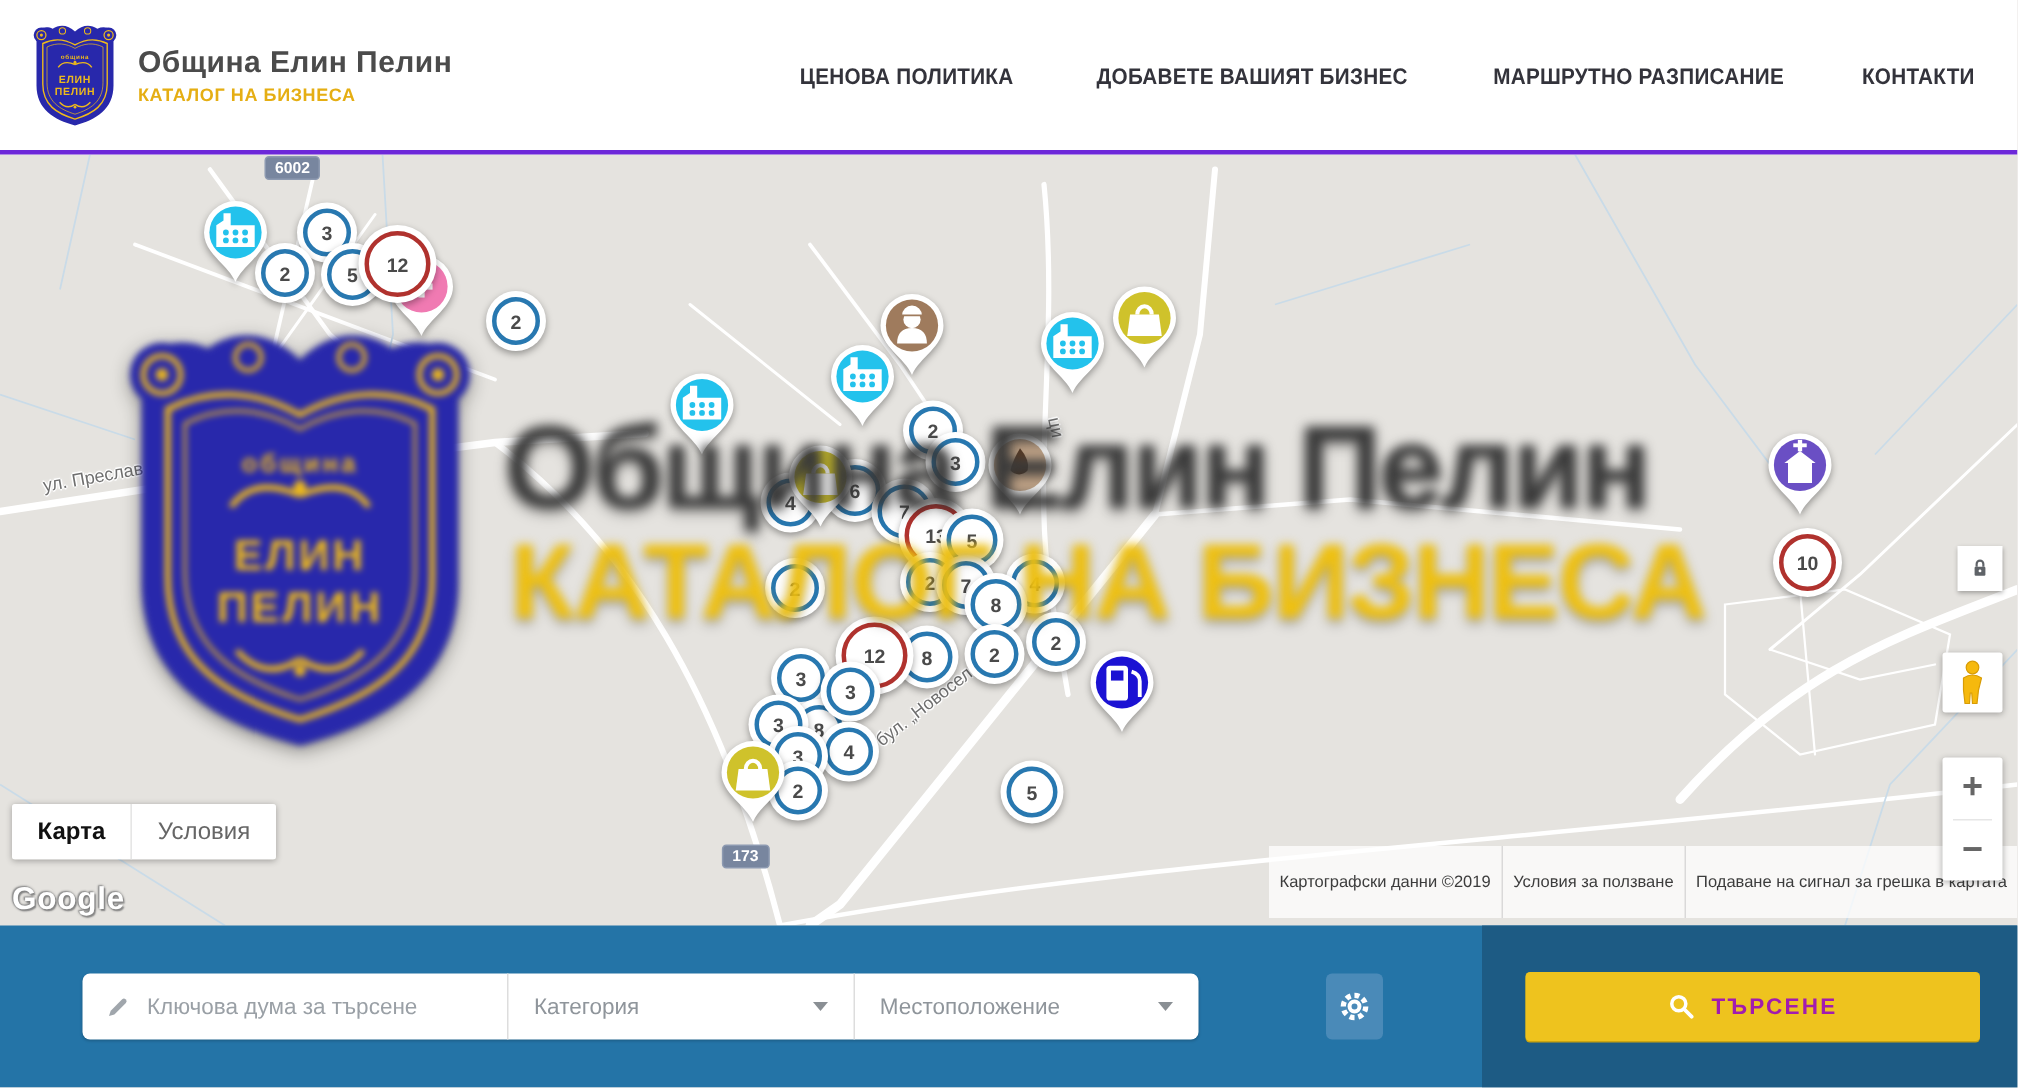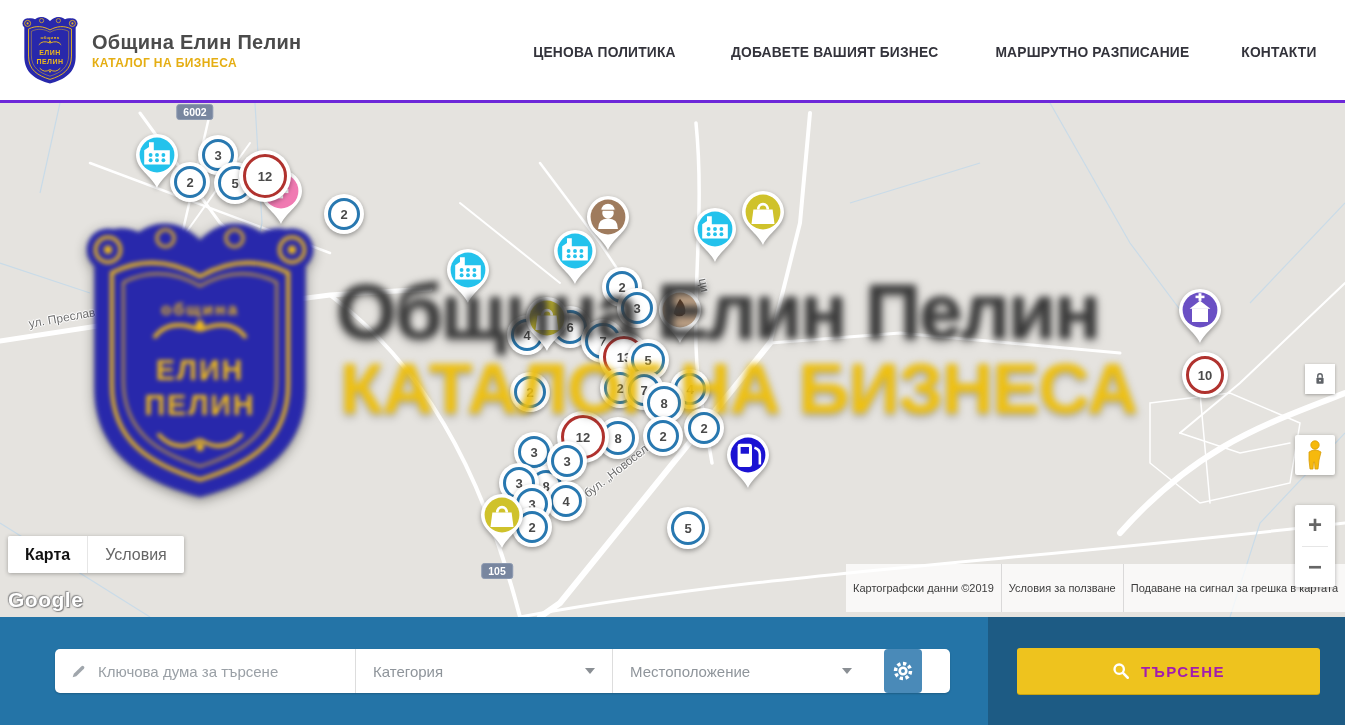--- a/index.html
+++ b/index.html
@@ -66,21 +66,21 @@
                  box-shadow:0 1px 4px rgba(0,0,0,.3); border:none; cursor:pointer; }
   .ctrl-zoom { position:absolute; right:10px; top:402px; width:40px; height:82px; background:#fff; z-index:40;
                border-radius:2px; box-shadow:0 1px 4px rgba(0,0,0,.3); display:flex; flex-direction:column; }
   .ctrl-zoom button { flex:1; border:none; background:none; font-size:24px; font-weight:700; color:#666;
                       cursor:pointer; font-family:"Liberation Sans",sans-serif; }
   .zoom-sep { height:1px; background:#e6e6e6; margin:0 7px; }
 
   
   .searchbar { position:absolute; top:617px; left:0; width:1345px; height:108px; background:#2474a7; z-index:90; }
   .search-right { position:absolute; right:0; top:0; width:357px; height:108px; background:#1d5b84; }
-  .search-group { position:absolute; left:55px; top:32px; width:895px; height:44px; background:#fff;
+  .search-group { position:absolute; left:55px; top:32px; width:744px; height:44px; background:#fff;
                   border-radius:5px; display:flex; align-items:stretch; box-shadow:0 1px 2px rgba(0,0,0,.2); }
   .f-key { width:301px; display:flex; align-items:center; gap:11px; padding-left:15px;
            border-right:1px solid #ddd; }
   .f-key input { border:none; outline:none; font-size:15px; color:#333; width:240px;
                  font-family:"Liberation Sans",sans-serif; }
   .f-key input::placeholder { color:#9aa0a6; }
   .f-select { display:flex; align-items:center; justify-content:space-between; padding:0 17px; cursor:pointer; }
   .f-cat { width:257px; border-right:1px solid #ddd; }
   .f-loc { width:256px; }
   .f-select .lbl { font-size:15px; color:#8f959b; }
@@ -133,21 +133,21 @@
         <path d="M1050 0 L1130 140 L1190 220"></path>
         <path d="M1345 100 L1250 200"></path>
         <path d="M0 420 L150 514"></path>
         <path d="M1345 330 L1260 420 L1230 514"></path>
         <path d="M850 100 L980 60"></path>
       </g>
     </svg>
 
     <div id="roadlabel-layer">
         <span class="rl-badge" style="left: 166px; top: 9px; transform: translate(-50%, -50%) rotate(0deg); margin-left: 29px;">6002</span>
-        <span class="rl-badge" style="left: 497px; top: 468px; transform: translate(-50%, -50%) rotate(0deg);">105</span>
+        <span class="rl-badge" style="left: 497px; top: 468px; transform: translate(-50%, -50%) rotate(0deg);">173</span>
         <span class="rl-street" style="left: 62px; top: 215px; transform: translate(-50%, -50%) rotate(-10deg);">ул. Преслав</span>
         <span class="rl-street" style="left: 616px; top: 368px; transform: translate(-50%, -50%) rotate(-38deg);">бул. „Новосел</span>
         <span class="rl-street" style="left: 704px; top: 182px; transform: translate(-50%, -50%) rotate(78deg);">ци</span>
       </div>
     <div id="marker-layer">
         <div class="cluster" style="left: 198px; top: 32px; width: 40px; height: 40px;">
           <span class="ring" style="border-color:#2878b0"></span>
           <span class="num">3</span>
         </div>
         <div class="cluster" style="left: 170px; top: 59px; width: 40px; height: 40px;">

